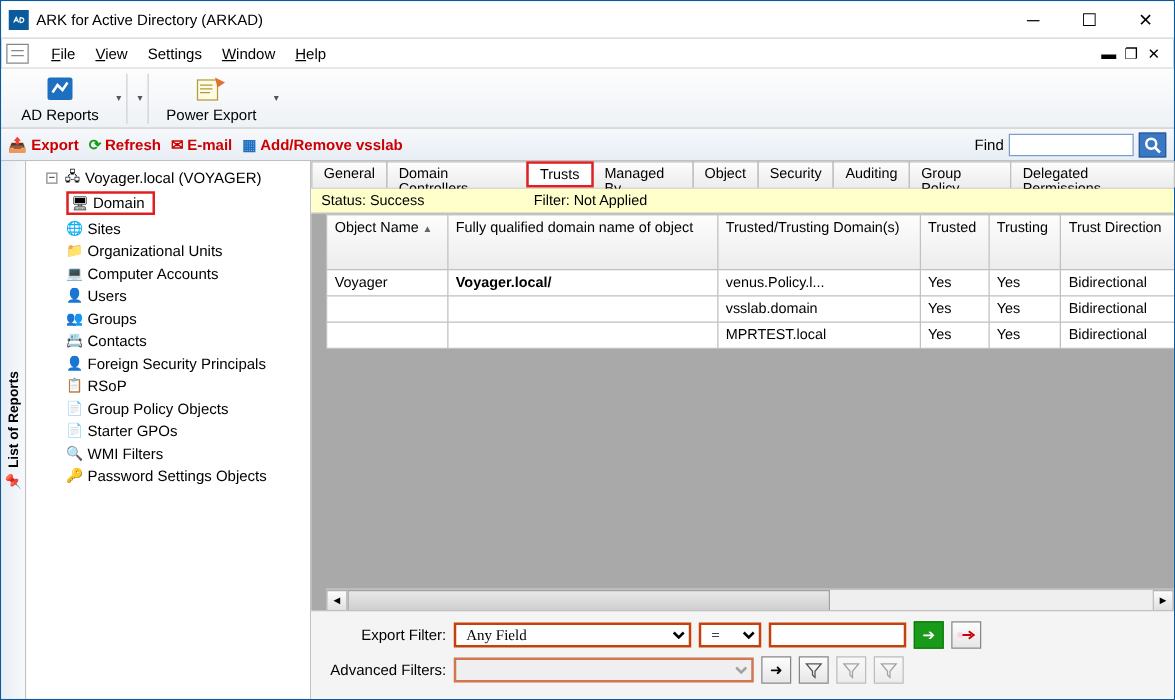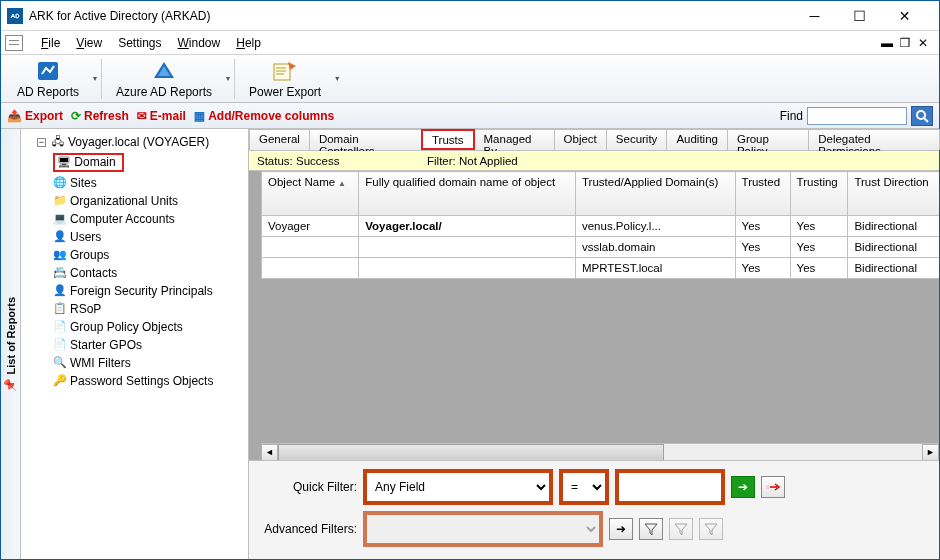--- a/index.html
+++ b/index.html
@@ -1,20 +1,20 @@
 <!DOCTYPE html>
 <html><head>
 <meta charset="utf-8">
 <style>
 * { box-sizing: border-box; margin: 0; padding: 0; }
 body { font-family: "Segoe UI", Tahoma, sans-serif; font-size: 12px; background: #fff; overflow: hidden; }
 .window { width: 940px; height: 560px; border: 1px solid #0a5a9c; display: flex; flex-direction: column; }
 
 
-.titlebar { height: 30px; background: #fff; display: flex; align-items: center; padding: 0 12px 0 6px; border-bottom: 1px solid #d4d4d4; }
+.titlebar { height: 30px; background: #fff; display: flex; align-items: center; padding: 0 0 0 6px; border-bottom: 1px solid #d4d4d4; }
 .titlebar .appicon { width: 16px; height: 16px; background: #0a5a9c; margin-right: 6px; display: flex; align-items: center; justify-content: center; color: #fff; font-size: 10px; }
 .titlebar .title { flex: 1; color: #000; font-size: 12px; }
 .titlebar .winbtns { display: flex; }
 .titlebar .winbtn { width: 45px; height: 29px; display: flex; align-items: center; justify-content: center; font-size: 14px; cursor: default; }
 
 
 .menubar { height: 24px; display: flex; align-items: center; padding: 0 4px; border-bottom: 1px solid #d4d4d4; }
 .menubar .mnuicon { width: 18px; height: 16px; border: 1px solid #888; margin-right: 10px; display:flex; align-items:center; justify-content:center;}
 .menubar .mnuicon span { display:block; width:10px; border-top:1px solid #888; border-bottom:1px solid #888; height:5px;}
 .menubar .mitem { padding: 3px 8px; cursor: default; }
@@ -73,21 +73,21 @@
 .gridfill { flex: 1; background: #a9a9a9; }
 
 .hscroll { height: 17px; background: #f0f0f0; border-top: 1px solid #c0c0c0; display: flex; align-items: center; }
 .hscroll .sbtn { width: 17px; height: 17px; background: linear-gradient(#fdfdfd,#e0e0e0); border: 1px solid #b0b0b0; display: flex; align-items: center; justify-content: center; font-size: 9px; }
 .hscroll .track { flex: 1; height: 17px; background: #efefef; position: relative; }
 .hscroll .thumb { position: absolute; left: 0; width: 60%; height: 100%; background: linear-gradient(#e8e8e8,#cfcfcf); border: 1px solid #a0a0a0; }
 
 .filters { padding: 8px 12px 6px; background: #f4f4f4; border-top: 1px solid #c0c0c0; }
 .filters .frow { display: flex; align-items: center; gap: 6px; margin-bottom: 6px; }
 .filters label { width: 96px; text-align: right; font-size: 12px; }
-.filters select, .filters input { border: 4px solid #c2410c; height: 36px; font-size: 12px; padding: 0 4px; background: #fff; }
+.filters select, .filters input { border: 2px solid #c2410c; height: 20px; font-size: 12px; padding: 0 4px; background: #fff; font-family: Liberation Serif, serif; }
 .filters .fbtn { width: 24px; height: 22px; display: flex; align-items: center; justify-content: center; border: 1px solid #888; background: linear-gradient(#fdfdfd,#e6e6e6); }
 .filters .fbtn.go { background: #1a9a1a; color: #fff; border-color: #0a7a0a; }
 
 svg { display: block; }
 </style>
 </head>
 <body>
 
 <div class="window">
 
@@ -127,29 +127,20 @@
       <div class="ticon">
         <svg width="24" height="22">
             <rect x="2" y="2" width="20" height="18" rx="2" fill="#1e6fc0"></rect>
             <path d="M6 14 L10 8 L14 12 L18 6" stroke="#fff" stroke-width="2" fill="none"></path>
           </svg>
       </div>
       <span>AD Reports</span>
     </div>
     <span class="dropdown-arrow">▾</span>
     <div class="sep"></div>
-    <div class="tbtn">
-      <div class="ticon">
-        <svg width="24" height="22">
-            <polygon points="12,2 22,18 2,18" fill="#1e6fc0"></polygon>
-            <polygon points="12,6 18,16 6,16" fill="#5aa8e8"></polygon>
-          </svg>
-      </div>
-      <span>Azure AD Reports</span>
-    </div>
     <span class="dropdown-arrow">▾</span>
     <div class="sep"></div>
     <div class="tbtn">
       <div class="ticon">
         <svg width="26" height="22">
             <rect x="2" y="4" width="16" height="16" fill="#fffbe6" stroke="#b59b34"></rect>
             <path d="M4 8 H14 M4 11 H14 M4 14 H12" stroke="#b59b34"></path>
             <path d="M16 2 L24 6 L18 10" fill="#e07030"></path>
           </svg>
       </div>
@@ -166,21 +157,21 @@
     <div class="act red">
       <span style="color:#1a9a1a">⟳</span>
       <span>Refresh</span>
     </div>
     <div class="act red">
       <span>✉</span>
       <span>E-mail</span>
     </div>
     <div class="act red">
       <span style="color:#1e6fc0">▦</span>
-      <span>Add/Remove columns</span>
+      <span>Add/Remove vsslab</span>
     </div>
     <div class="findarea">
       <span>Find</span>
       <input type="text" style="">
       <div class="findbtn">
         <svg width="14" height="14">
             <circle cx="6" cy="6" r="4" stroke="#fff" stroke-width="2" fill="none"></circle>
             <line x1="9" y1="9" x2="13" y2="13" stroke="#fff" stroke-width="2"></line>
           </svg>
       </div>
@@ -279,21 +270,21 @@
         <div class="col col3">Filter: Not Applied</div>
       </div>
 
       <div class="grid-wrap">
         <div class="grid-scroll-x">
           <table class="grid">
             <thead>
                 <tr id="grid-head">
                   <th>Object Name<span class="sortarrow">▲</span></th>
                   <th>Fully qualified domain name of object</th>
-                  <th>Trusted/Applied Domain(s)</th>
+                  <th>Trusted/Trusting Domain(s)</th>
                   <th>Trusted</th>
                   <th>Trusting</th>
                   <th>Trust Direction</th>
                   <th>Trust Type</th>
                 </tr>
               </thead>
             <tbody id="grid-body">
                 <tr>
                   <td>Voyager</td>
                   <td style="font-weight: bold;">Voyager.local/</td>
@@ -329,21 +320,21 @@
           <div class="sbtn">◄</div>
           <div class="track">
               <div class="thumb"></div>
             </div>
           <div class="sbtn">►</div>
         </div>
       </div>
 
       <div class="filters">
         <div class="frow">
-          <label>Quick Filter:</label>
+          <label>Export Filter:</label>
           <select style="width:190px"><option>Any Field</option></select>
           <select style="width:50px"><option>=</option></select>
           <input type="text" style="width: 110px;">
           <div class="fbtn go">➔</div>
           <div class="fbtn">
             <svg width="16" height="12">
                 <path d="M2 6 H12 M10 3 L14 6 L10 9" stroke="#c00" stroke-width="1.5" fill="none"></path>
                 <rect x="1" y="4" width="4" height="4" fill="#fce"></rect>
               </svg>
           </div>

